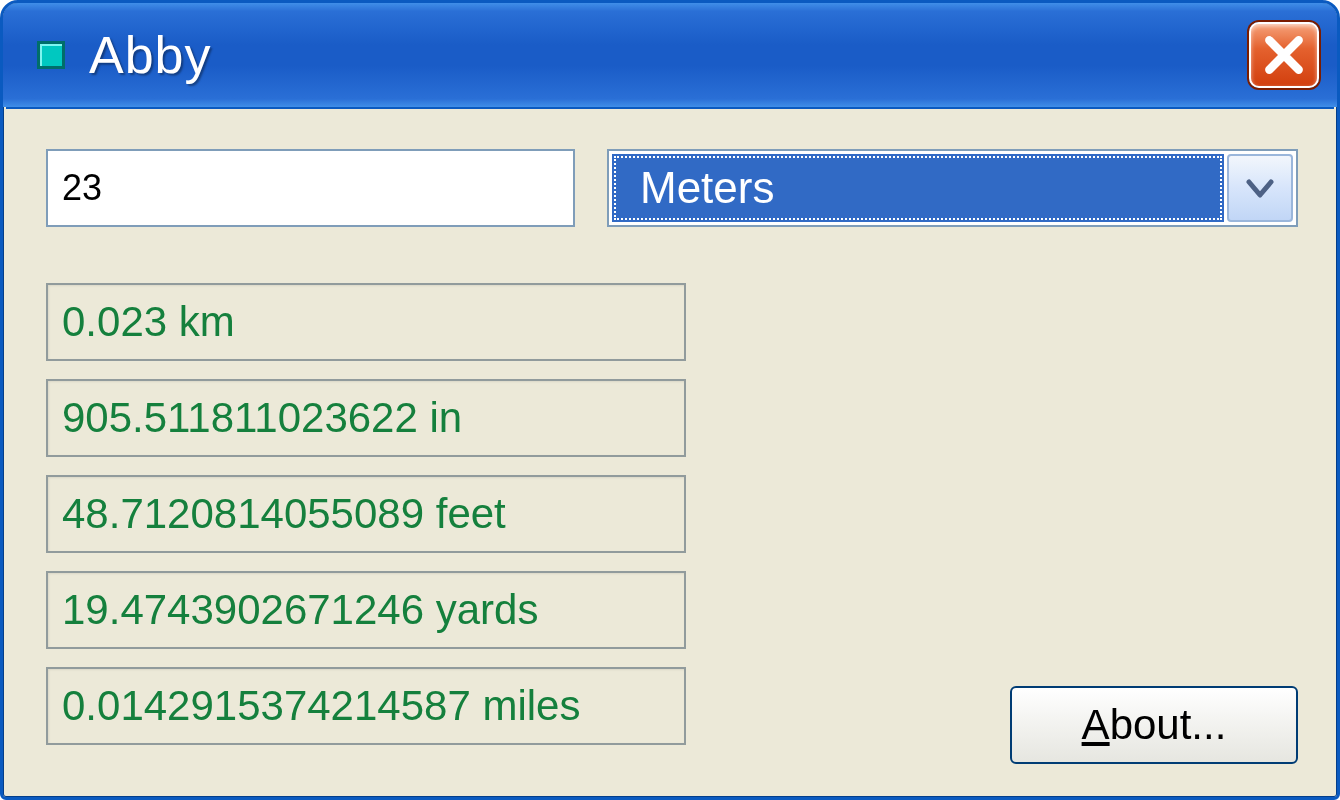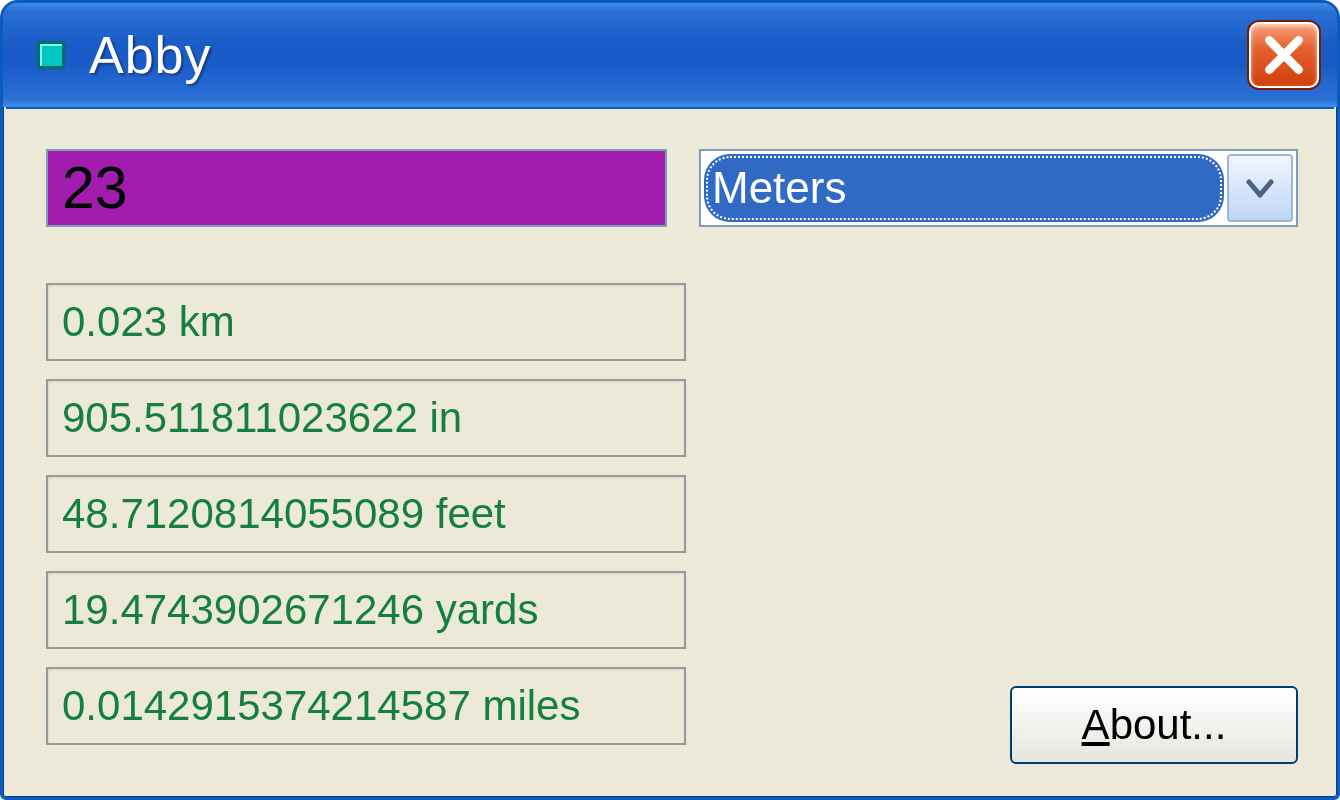--- a/index.html
+++ b/index.html
@@ -67,51 +67,50 @@
     border-top: 2px solid #0a5ac0;
     padding: 40px 36px 30px 40px;
   }
   .row-top {
     display: flex;
     gap: 32px;
     align-items: stretch;
     margin-bottom: 56px;
   }
   .input-value {
-    width: 621px;
+    width: 529px;
     height: 78px;
-    font-size: 59px;
+    font-size: 36px;
     padding: 6px 14px;
     border: 2px solid #7f9db9;
-    background: #a21caf;
+    background: #ffffff;
     color: #000;
     outline: none;
     font-family: inherit;
   }
   .combo {
     flex: 1 1 auto;
     height: 78px;
     border: 2px solid #7f9db9;
     background: #ffffff;
     display: flex;
     align-items: stretch;
     cursor: pointer;
   }
   .combo-selected {
     flex: 1 1 auto;
     background: #316ac5;
     color: #ffffff;
     font-size: 44px;
     display: flex;
     align-items: center;
-    padding: 0 8px;
+    padding: 0 28px;
     outline: 2px dotted #ffffff;
     outline-offset: -4px;
     margin: 3px;
-    border-radius: 26px;
   }
   .combo-arrow {
     width: 66px;
     margin: 3px 3px 3px 0;
     background: linear-gradient(to bottom, #f2f6fc 0%, #d7e5fb 50%, #c1d6f6 100%);
     border: 2px solid #9ab6db;
     border-radius: 4px;
     display: flex; align-items: center; justify-content: center;
   }
   .combo-arrow svg { width: 30px; height: 30px; }

